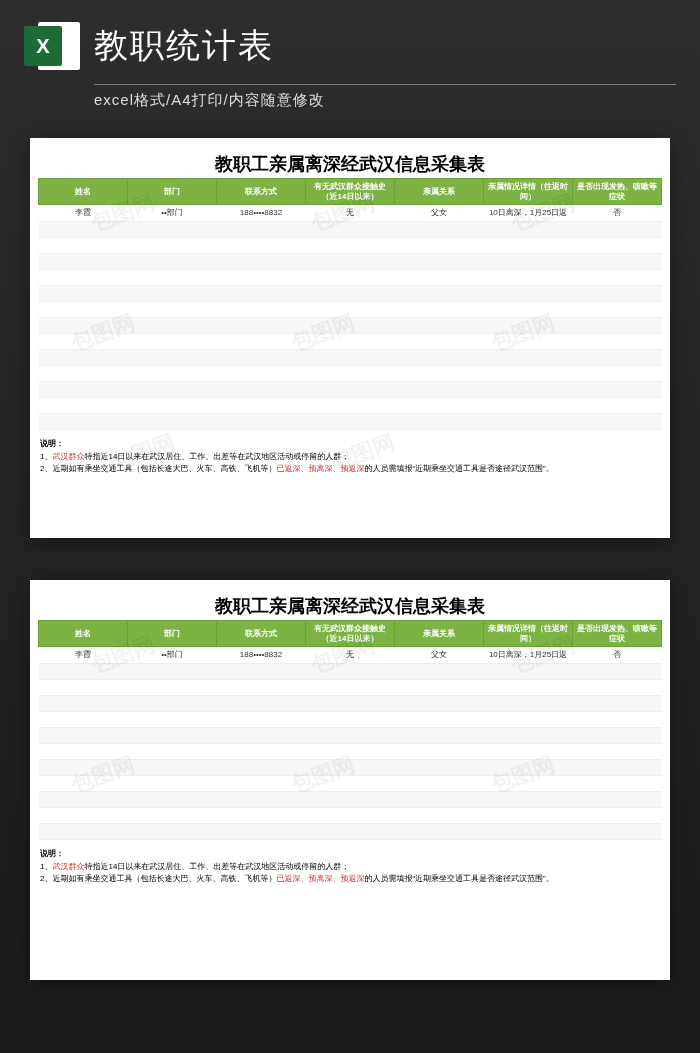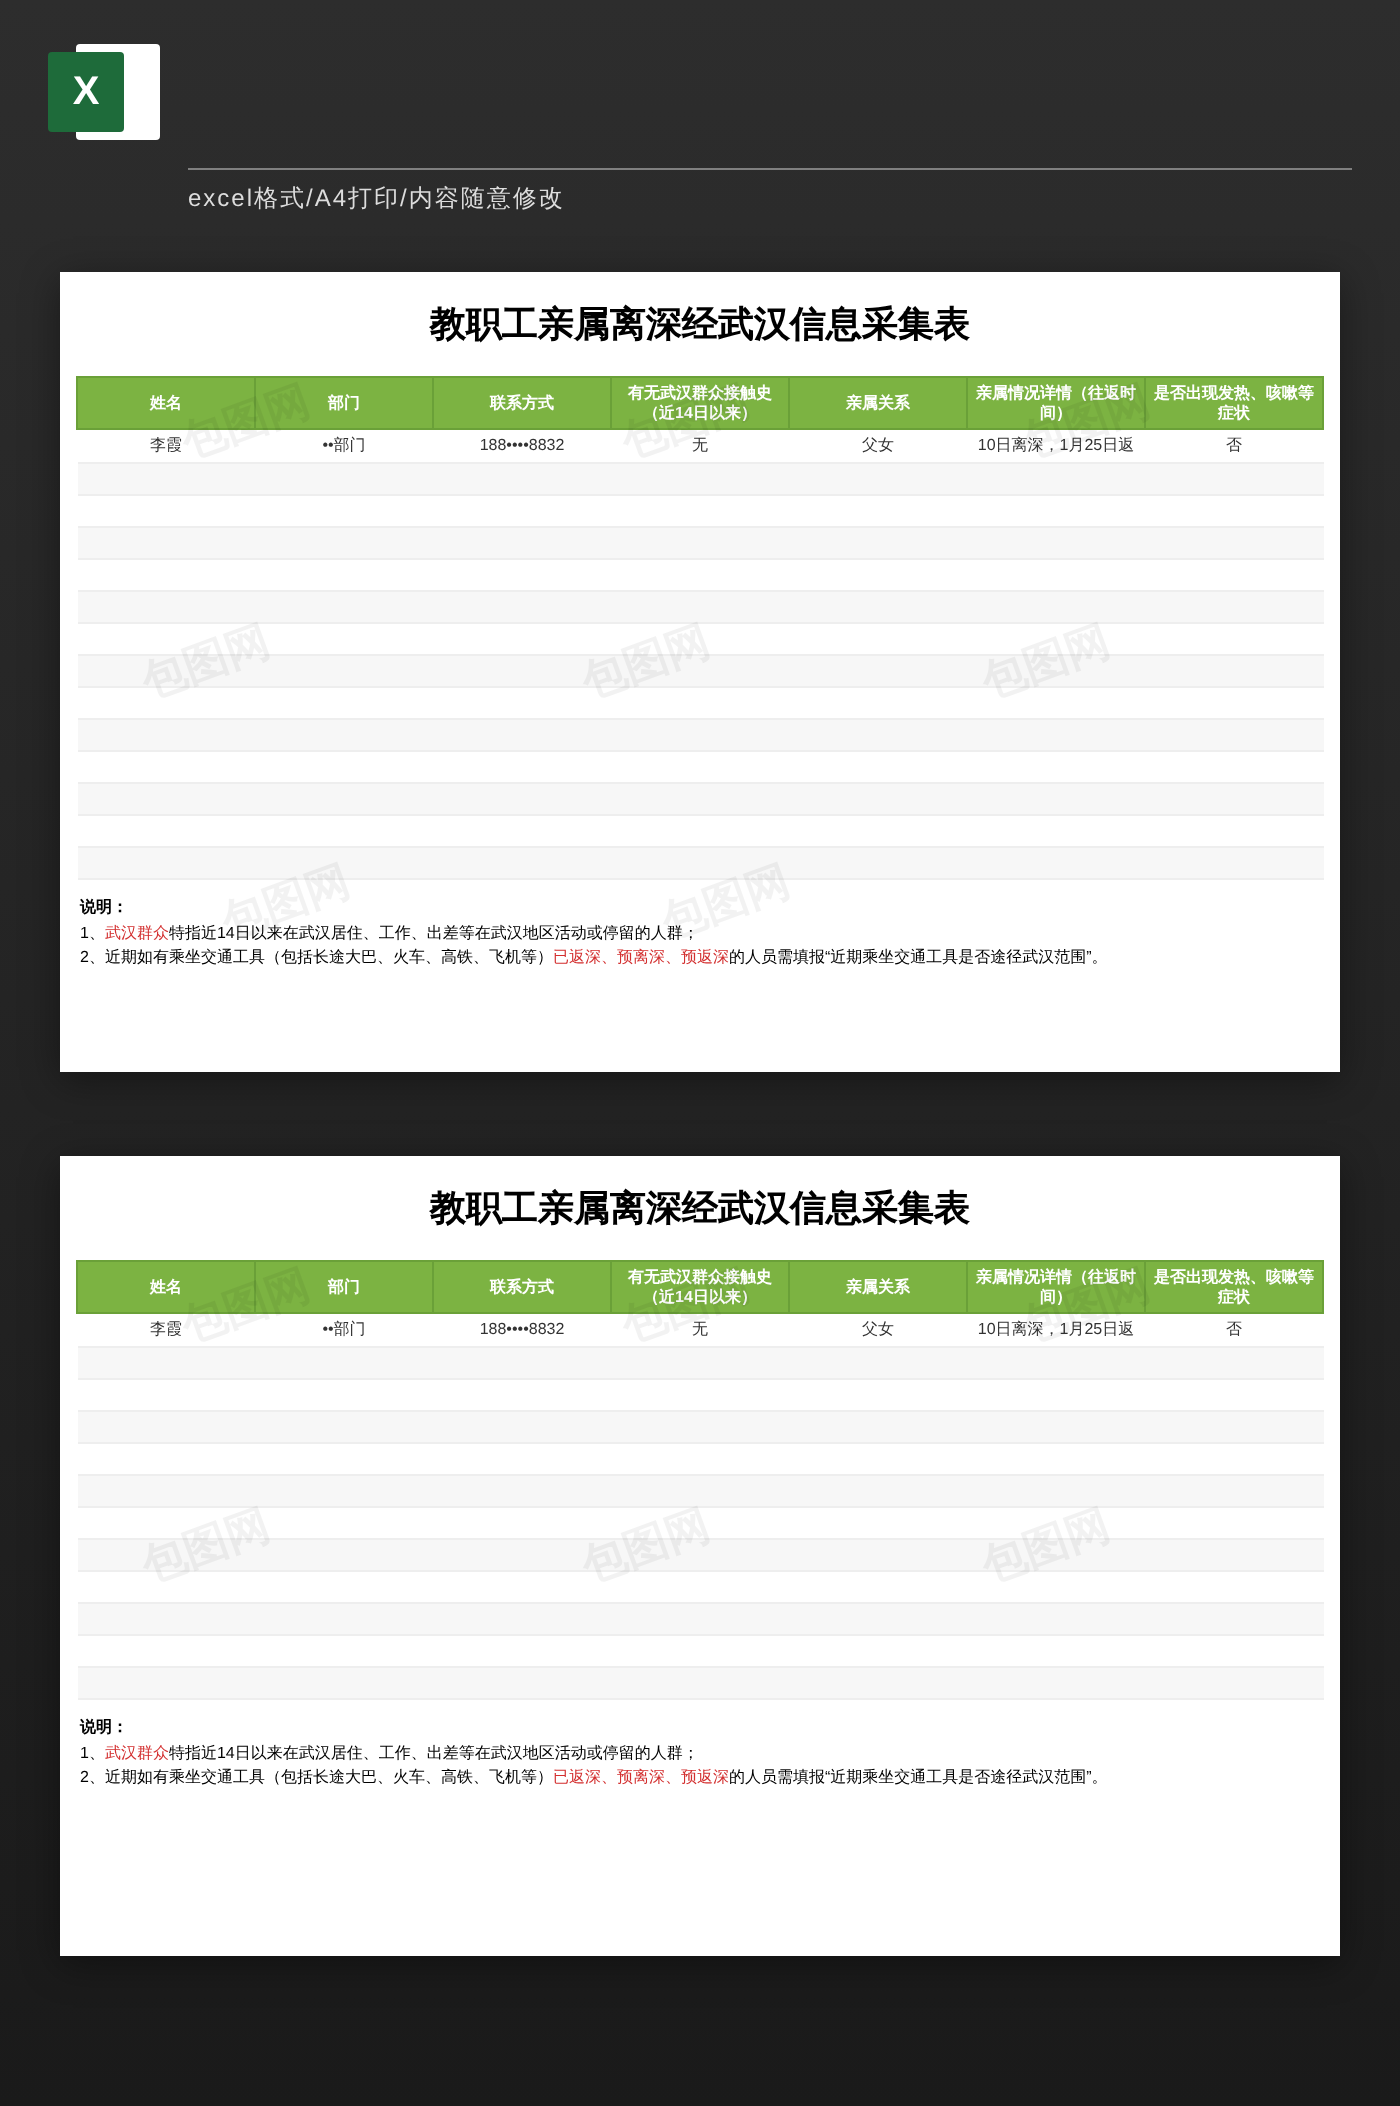--- a/index.html
+++ b/index.html
@@ -51,21 +51,21 @@
     font-weight: 300;
     letter-spacing: 2px;
   }
   .sub-line {
     margin: 4px 24px 0 94px;
     border-top: 1px solid rgba(255,255,255,0.4);
     padding-top: 6px;
   }
   .sub-title {
     color: #ddd;
-    font-size: 12px;
+    font-size: 15px;
     letter-spacing: 1px;
   }
   .previews {
     padding: 28px 30px 20px 30px;
     display: flex;
     flex-direction: column;
     gap: 42px;
   }
   .sheet {
     background: #fff;
@@ -73,21 +73,21 @@
     box-shadow: 0 4px 18px rgba(0,0,0,0.4);
     padding: 10px 8px 14px 8px;
     position: relative;
     min-height: 400px;
   }
   .sheet-title {
     text-align: center;
     font-size: 18px;
     font-weight: bold;
     color: #000;
-    padding: 4px 0 14px 0;
+    padding: 4px 0 2px 0;
     font-family: "SimSun", serif;
   }
   table.data {
     width: 100%;
     border-collapse: collapse;
     font-size: 8px;
     table-layout: fixed;
   }
   table.data th {
     background: #7cb342;
@@ -134,20 +134,23 @@
     pointer-events: none;
   }
 </style>
 </head>
 <body>
 
 <div class="header-bar">
   <div class="excel-icon">
     <div class="excel-back"></div>
     <div class="excel-front">X</div>
+  </div>
+  <div class="title-block">
+    <div class="main-title">教职统计表</div>
   </div>
 </div>
 <div class="sub-line">
   <div class="sub-title">excel格式/A4打印/内容随意修改</div>
 </div>
 
 <div class="previews">
 
   <div class="sheet">
     <div class="wm-wrap">

